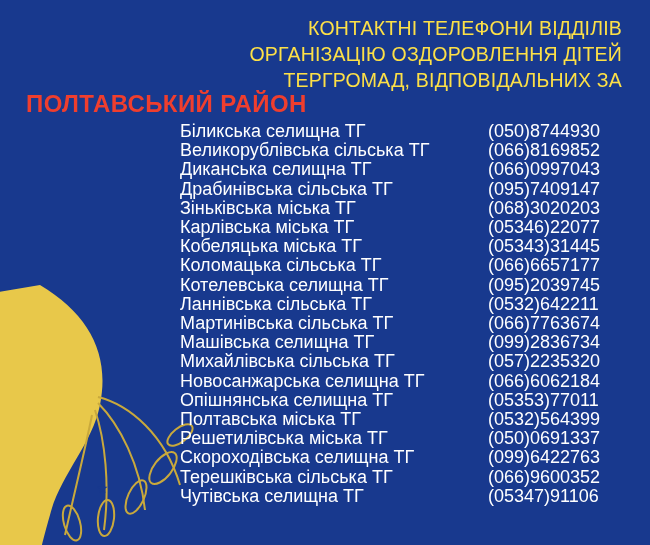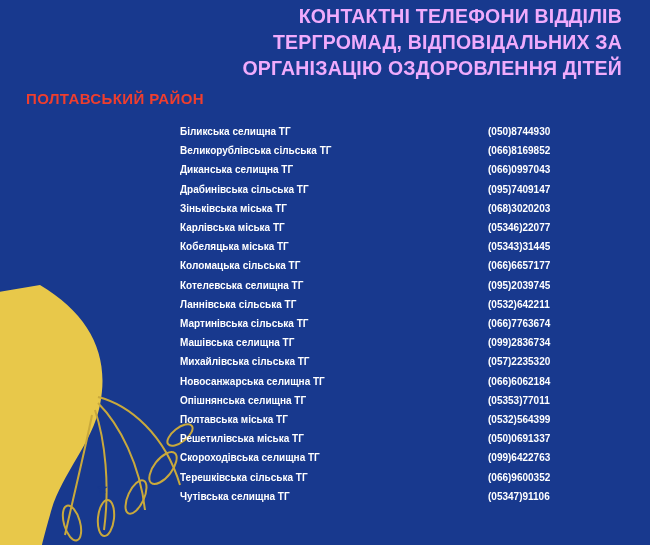--- a/index.html
+++ b/index.html
@@ -24,53 +24,53 @@
   .deco-shape {
     position: absolute;
     left: -20px;
     bottom: -10px;
     width: 230px;
     height: 270px;
     pointer-events: none;
   }
   .title {
     position: absolute;
-    top: 4px;
+    top: 16px;
     right: 28px;
     width: 420px;
     text-align: right;
-    color: #f0abfc;
+    color: #fde047;
     font-size: 19.5px;
-    font-weight: bold;
+    font-weight: normal;
     line-height: 1.33;
     letter-spacing: 0.2px;
     text-transform: uppercase;
   }
   .district {
     position: absolute;
     top: 90px;
     left: 26px;
     color: #ef3e2e;
-    font-size: 15px;
+    font-size: 24px;
     font-weight: bold;
     letter-spacing: 0.4px;
     text-transform: uppercase;
   }
   .list {
     position: absolute;
     top: 122px;
     left: 180px;
     right: 22px;
   }
   .row {
     display: flex;
     justify-content: space-between;
     align-items: flex-end;
-    font-size: 10px;
-    font-weight: bold;
+    font-size: 18px;
+    font-weight: normal;
     color: #ffffff;
     line-height: 19.2px;
     white-space: nowrap;
   }
   .row .name {
     flex: 0 0 auto;
   }
   .row .phone {
     flex: 0 0 auto;
     width: 140px;
@@ -100,22 +100,22 @@
     <ellipse cx="156" cy="212" rx="8" ry="18" transform="rotate(25 156 212)" fill="none" stroke="#c9a93c" stroke-width="2"></ellipse>
     <ellipse cx="126" cy="233" rx="8" ry="18" transform="rotate(6 126 233)" fill="none" stroke="#c9a93c" stroke-width="2"></ellipse>
     <ellipse cx="92" cy="238" rx="8" ry="18" transform="rotate(-16 92 238)" fill="none" stroke="#c9a93c" stroke-width="2"></ellipse>
     <ellipse cx="200" cy="150" rx="7" ry="15" transform="rotate(52 200 150)" fill="none" stroke="#c9a93c" stroke-width="2"></ellipse>
   </svg>
 
   <div class="star">★</div>
 
   <div class="title">
     <div>КОНТАКТНІ ТЕЛЕФОНИ ВІДДІЛІВ</div>
+    <div>ОРГАНІЗАЦІЮ ОЗДОРОВЛЕННЯ ДІТЕЙ</div>
     <div>ТЕРГРОМАД, ВІДПОВІДАЛЬНИХ ЗА</div>
-    <div>ОРГАНІЗАЦІЮ ОЗДОРОВЛЕННЯ ДІТЕЙ</div>
   </div>
 
   <div class="district">ПОЛТАВСЬКИЙ РАЙОН</div>
 
   <div class="list">
       <div class="row">
         <span class="name">Біликська селищна ТГ</span>
         <span class="phone">(050)8744930</span>
       </div>
       <div class="row">

